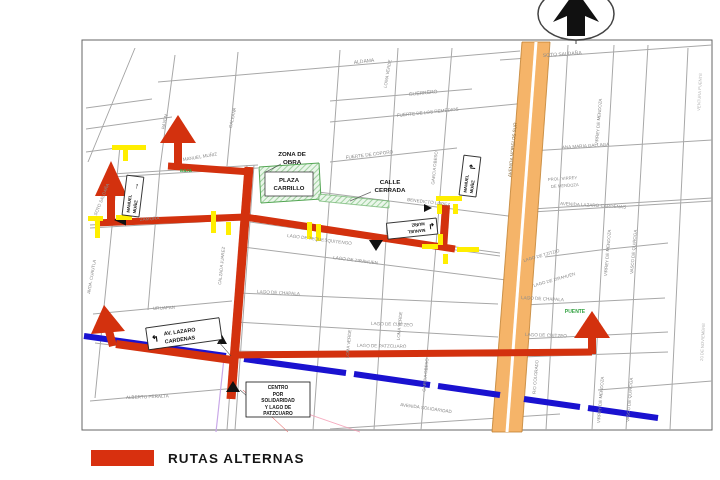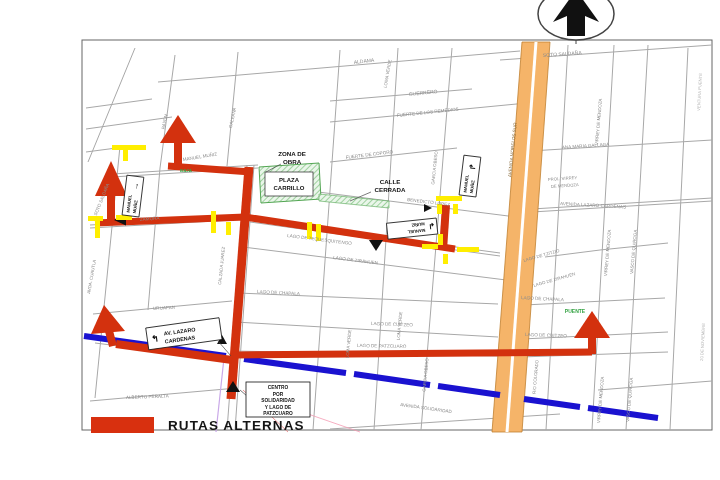--- a/index.html
+++ b/index.html
@@ -6,21 +6,21 @@
   .stage{position:relative;width:720px;height:480px;background:#fff;overflow:hidden;
          font-family:"Liberation Sans", sans-serif;}
   .stage svg{position:absolute;left:0;top:0;}
   svg text{font-family:"Liberation Sans", sans-serif;}
   .lbl{fill:#8c8c8c;}
   .lbl-lt{fill:#b5b5b5;}
   .co{fill:#111;font-weight:bold;}
   .grn{fill:#35a344;font-weight:bold;}
   .sg{fill:#111;font-weight:bold;}
   .ornlbl{fill:#8a6a3a;}
-  .legend{position:absolute;left:91px;top:415px;}
+  .legend{position:absolute;left:91px;top:448px;}
   .legend-row{display:flex;align-items:center;height:20px;}
   .legend-swatch{width:63px;height:16px;flex:0 0 63px;}
   .legend-swatch.red{background:#d8300f;}
   .legend-swatch.yellow{background:#ffee00;}
   .legend-label{margin-left:14px;font-size:13.5px;font-weight:bold;letter-spacing:1.1px;
                 color:#141414;white-space:nowrap;}
 </style>
 </head>
 <body>
 

